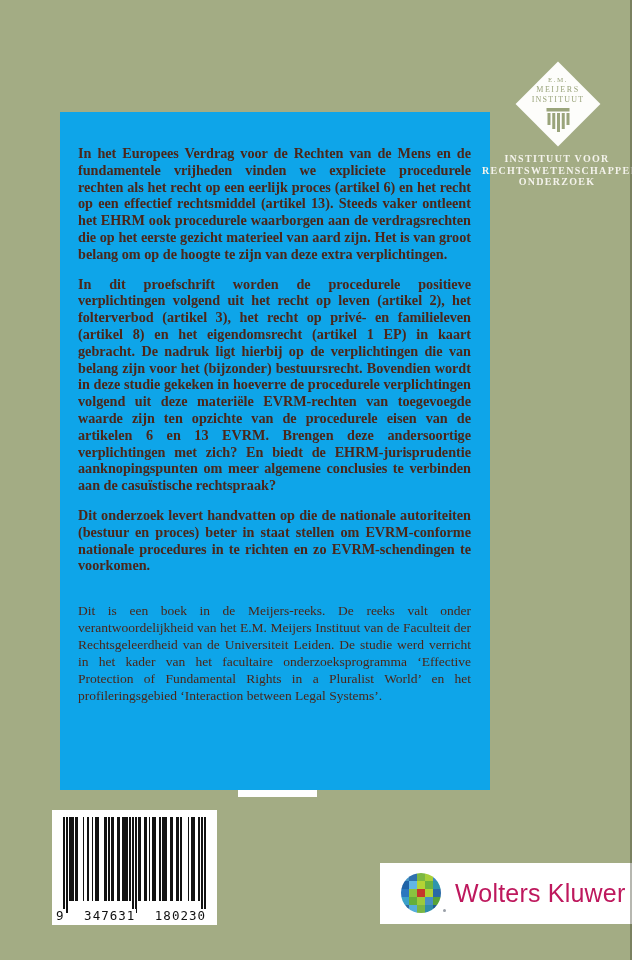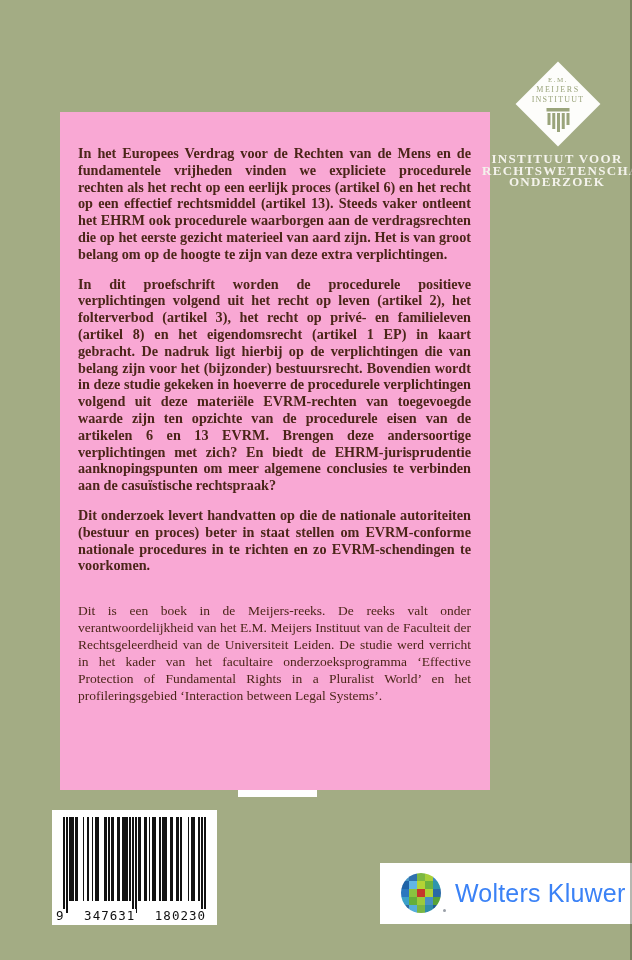--- a/index.html
+++ b/index.html
@@ -8,21 +8,21 @@
     background:#a3ac84; overflow:hidden;
     font-family:"Liberation Serif","DejaVu Serif",serif;
   }
   .edge-right {
     position:absolute; right:0; top:0; width:2px; height:100%;
     background:rgba(45,50,28,0.35);
   }
   
   .panel {
     position:absolute; left:60px; top:112px; width:430px; height:678px;
-    background:#f9a8d4; box-sizing:border-box;
+    background:#0ea5e9; box-sizing:border-box;
     padding:33px 19px 0 18px;
   }
   .panel p {
     margin:0 0 13px 0;
     font-size:14.2px; line-height:16.8px; font-weight:bold;
     color:#4b2619; text-align:justify;
   }
   .panel p.colophon {
     margin-top:28px;
     font-weight:normal; 
@@ -44,21 +44,21 @@
     display:flex; flex-direction:column; align-items:center; justify-content:center;
     color:#9aa47b; text-align:center;
   }
   .diamond-inner .dl1 { font-size:7px;  letter-spacing:1.5px; line-height:9px; }
   .diamond-inner .dl2 { font-size:8px;  letter-spacing:1.6px; line-height:10px; }
   .diamond-inner .dl3 { font-size:8px;  letter-spacing:1.2px; line-height:10px; }
   .column-icon { margin-top:3px; }
   .logo-subtitle {
     position:absolute; left:0; top:93px; width:150px;
     color:#f4f3ec; font-weight:bold;
-    font-size:13px; letter-spacing:1.3px; line-height:11.5px;
+    font-size:10px; letter-spacing:1.3px; line-height:11.5px;
     text-align:center;
   }
   
   .barcode-box {
     position:absolute; left:52px; top:810px; width:165px; height:115px;
     background:#ffffff;
   }
   .barcode-bars { position:absolute; left:11px; top:7px; }
   .barcode-digits {
     position:absolute; left:0; bottom:2px; width:100%;
@@ -78,21 +78,21 @@
     border-radius:50%; overflow:hidden;
     display:grid; grid-template-columns:repeat(5,1fr); grid-template-rows:repeat(5,1fr);
   }
   .wk-reg {
     position:absolute; left:63px; top:46px; width:3px; height:3px;
     border-radius:50%; background:#9aa0a8;
   }
   .wk-label {
     position:absolute; left:75px; top:50%; transform:translateY(-52%);
     font-family:"Liberation Sans","DejaVu Sans",sans-serif;
-    font-size:25px; color:#3b82f6; letter-spacing:0.2px; white-space:nowrap;
+    font-size:25px; color:#be185d; letter-spacing:0.2px; white-space:nowrap;
   }
 </style>
 </head>
 <body>
 
 <div class="cover">
 
   <div class="panel">
     <p>In het Europees Verdrag voor de Rechten van de Mens en de fundamentele vrijheden vinden we expliciete procedurele rechten als het recht op een eerlijk proces (artikel 6) en het recht op een effectief rechtsmiddel (artikel 13). Steeds vaker ontleent het EHRM ook procedurele waarborgen aan de verdragsrechten die op het eerste gezicht materieel van aard zijn. Het is van groot belang om op de hoogte te zijn van deze extra verplichtingen.</p>
     <p>In dit proefschrift worden de procedurele positieve verplichtingen volgend uit het recht op leven (artikel 2), het folterverbod (artikel 3), het recht op privé- en familieleven (artikel 8) en het eigendomsrecht (artikel 1 EP) in kaart gebracht. De nadruk ligt hierbij op de verplichtingen die van belang zijn voor het (bijzonder) bestuursrecht. Bovendien wordt in deze studie gekeken in hoeverre de procedurele verplichtingen volgend uit deze materiële EVRM-rechten van toegevoegde waarde zijn ten opzichte van de procedurele eisen van de artikelen 6 en 13 EVRM. Brengen deze andersoortige verplichtingen met zich? En biedt de EHRM-jurisprudentie aanknopingspunten om meer algemene conclusies te verbinden aan de casuïstische rechtspraak?</p>

